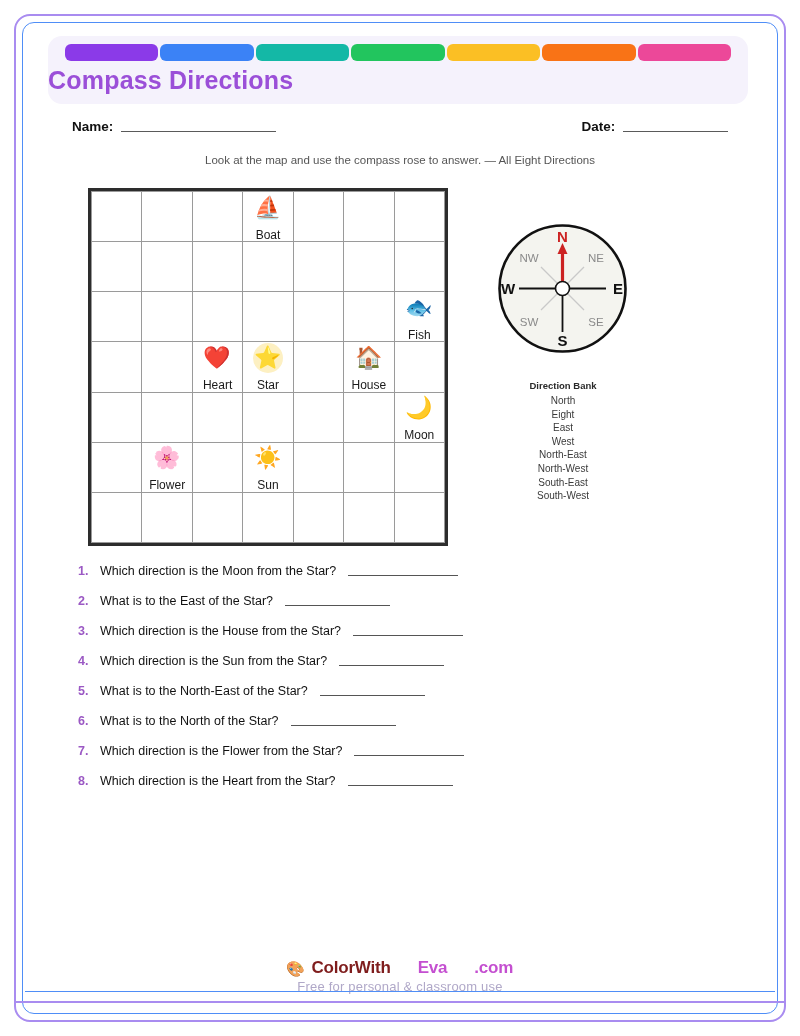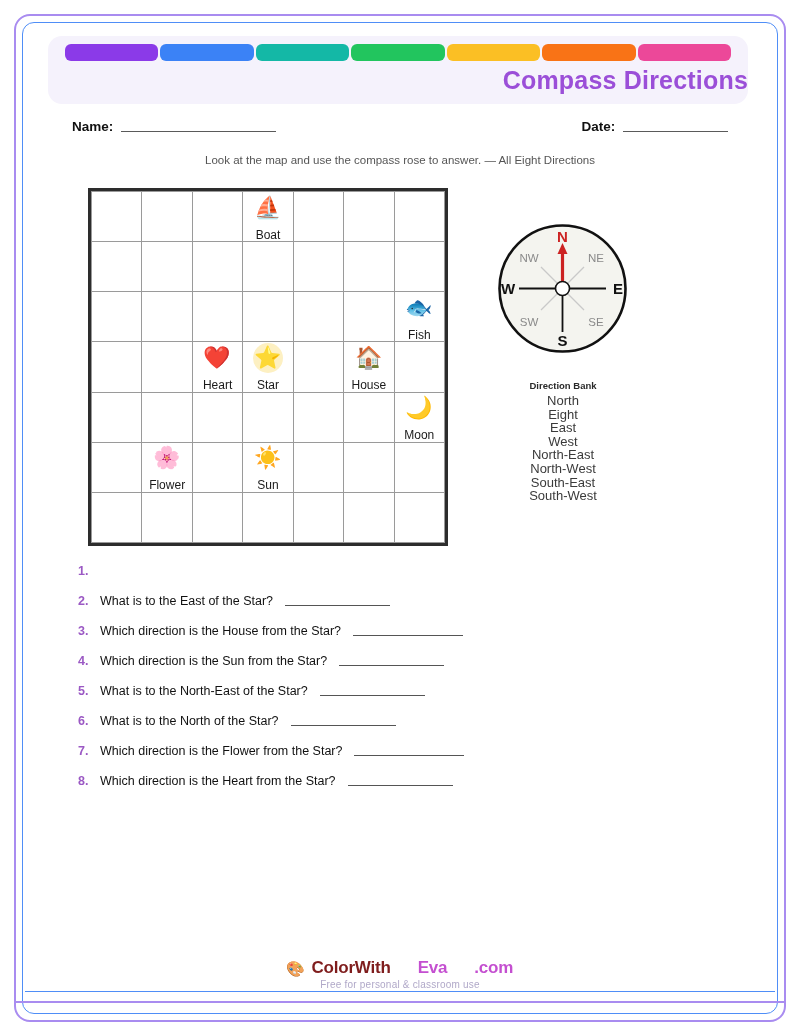--- a/index.html
+++ b/index.html
@@ -67,21 +67,21 @@
   #color-strip .swatch {
     flex: 1 1 0;
     border-radius: 6px;
     height: 100%;
   }
   #worksheet-title {
     position: absolute;
     left: 0;
     top: 30px;
     width: 700px;
-    text-align: right;
+    text-align: left;
     font-size: 25px;
     font-weight: bold;
     color: #9b4fd8;
     letter-spacing: .2px;
   }
 
   
   #name-row {
     position: absolute;
     left: 72px;
@@ -186,21 +186,21 @@
     width: 170px;
     text-align: center;
   }
   #bank-title {
     font-size: 9.5px;
     font-weight: bold;
     color: #2a2a2a;
     margin-bottom: 3px;
   }
   .bank-item {
-    font-size: 13px;
+    font-size: 10px;
     color: #3a3a3a;
     line-height: 13.6px;
   }
 
   
   #questions {
     position: absolute;
     left: 78px;
     top: 564px;
     width: 640px;
@@ -249,21 +249,21 @@
     line-height: 1;
   }
   #brand {
     font-size: 17px;
     font-weight: bold;
     letter-spacing: -.2px;
   }
   .brand-blue { color: #7f1d1d; }
   .brand-pink { color: #c44fd0; padding-left: 27px; }
   #footer-tagline {
-    font-size: 10px;
+    font-size: 13px;
     color: #b0a8c8;
     margin-top: 1px;
     letter-spacing: .2px;
   }
   #footer-rule-blue {
     position: absolute;
     left: 25px;
     top: 33px;
     width: 750px;
     height: 0;
@@ -457,20 +457,21 @@
         <div class="bank-item">North-East</div>
         <div class="bank-item">North-West</div>
         <div class="bank-item">South-East</div>
         <div class="bank-item">South-West</div>
       </div>
   </div>
 
   <div id="questions">
       <div class="question-row">
         <span class="q-num">1.</span>
+        <span class="q-text">Which direction is the Moon from the Star?<span class="q-blank" style="width: 110px;"></span></span>
       </div>
       <div class="question-row">
         <span class="q-num">2.</span>
         <span class="q-text">What is to the East of the Star?<span class="q-blank" style="width: 105px;"></span></span>
       </div>
       <div class="question-row">
         <span class="q-num">3.</span>
         <span class="q-text">Which direction is the House from the Star?<span class="q-blank" style="width: 110px;"></span></span>
       </div>
       <div class="question-row">

